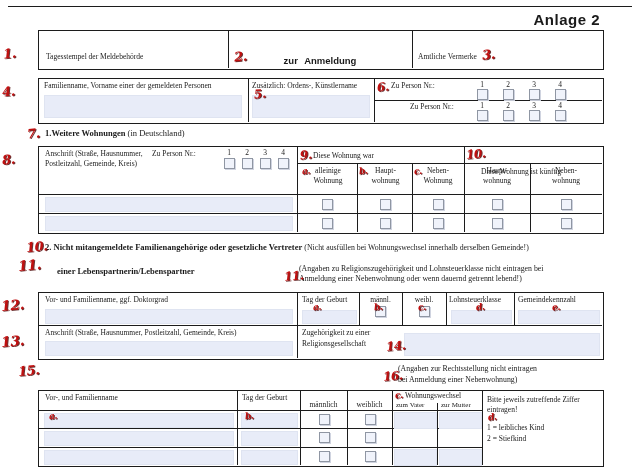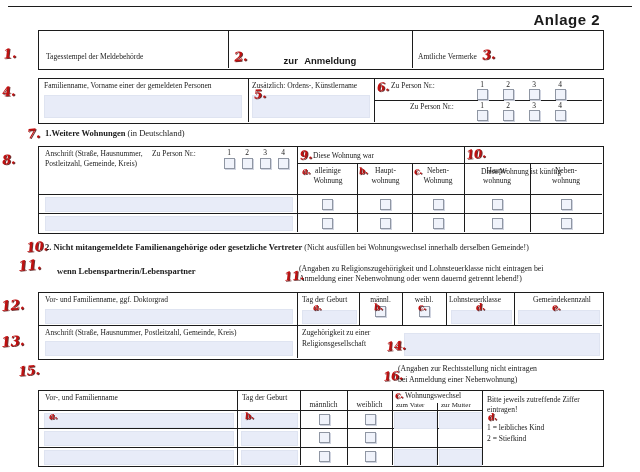--- a/index.html
+++ b/index.html
@@ -139,21 +139,21 @@
   <div class="cb" style="left:492px;top:218px;"></div>
   <div class="cb" style="left:561px;top:218px;"></div>
 
   <div class="mk" style="left:26px;top:240px;">10.</div>
   <div class="lbl lbl9" style="left:45px;top:242px;">
     <span class="bold">2. Nicht mitangemeldete Familienangehörige oder gesetzliche Vertreter</span>
     <span style="font-size:7.8px;">(Nicht ausfüllen bei Wohnungswechsel innerhalb derselben Gemeinde!)</span>
   </div>
 
   <div class="mk" style="left:18px;top:258px;font-size:14px;">11.</div>
-  <div class="lbl lbl9 bold" style="left:57px;top:266px;">wenn Lebenspartnerin/Lebenspartner</div>
+  <div class="lbl lbl9 bold" style="left:57px;top:266px;">einer Lebenspartnerin/Lebenspartner</div>
 
   <div class="mk mk12" style="left:284px;top:270px;">11.</div>
   <div class="lbl lbl8" style="left:299px;top:274px;">Anmeldung einer Nebenwohnung oder wenn dauernd getrennt lebend!)</div>
   <div class="lbl lbl8" style="left:299px;top:264px;">(Angaben zu Religionszugehörigkeit und Lohnsteuerklasse nicht eintragen bei</div>
 
   <div class="box" style="left:38px;top:292px;width:564px;height:66px;"></div>
   <div class="hline" style="left:38px;top:325px;width:564px;"></div>
   <div class="vline" style="left:297px;top:292px;height:66px;"></div>
   <div class="vline" style="left:359px;top:292px;height:33px;"></div>
   <div class="vline" style="left:402px;top:292px;height:33px;"></div>
@@ -173,21 +173,21 @@
   <div class="mk mks" style="left:374px;top:303px;">b.</div>
 
   <div class="lbl ctr" style="left:402px;top:295px;width:44px;">weibl.</div>
   <div class="cb" style="left:419px;top:306px;"></div>
   <div class="mk mks" style="left:418px;top:303px;">c.</div>
 
   <div class="lbl" style="left:449px;top:295px;">Lohnsteuerklasse</div>
   <div class="mk mks" style="left:476px;top:303px;">d.</div>
   <div class="bf" style="left:451px;top:310px;width:59px;height:12px;"></div>
 
-  <div class="lbl" style="left:518px;top:295px;margin-left:15px;">Gemeindekennzahl</div>
+  <div class="lbl" style="left:518px;top:295px;">Gemeindekennzahl</div>
   <div class="mk mks" style="left:552px;top:303px;">e.</div>
   <div class="bf" style="left:518px;top:310px;width:80px;height:12px;"></div>
 
   <div class="mk" style="left:1px;top:334px;font-size:14px;">13.</div>
   <div class="lbl" style="left:45px;top:328px;">Anschrift (Straße, Hausnummer, Postleitzahl, Gemeinde, Kreis)</div>
   <div class="bf" style="left:45px;top:341px;width:246px;height:13px;"></div>
 
   <div class="lbl" style="left:302px;top:328px;">Zugehörigkeit zu einer</div>
   <div class="lbl" style="left:302px;top:339px;">Religionsgesellschaft</div>
   <div class="mk mk12" style="left:386px;top:340px;">14.</div>

